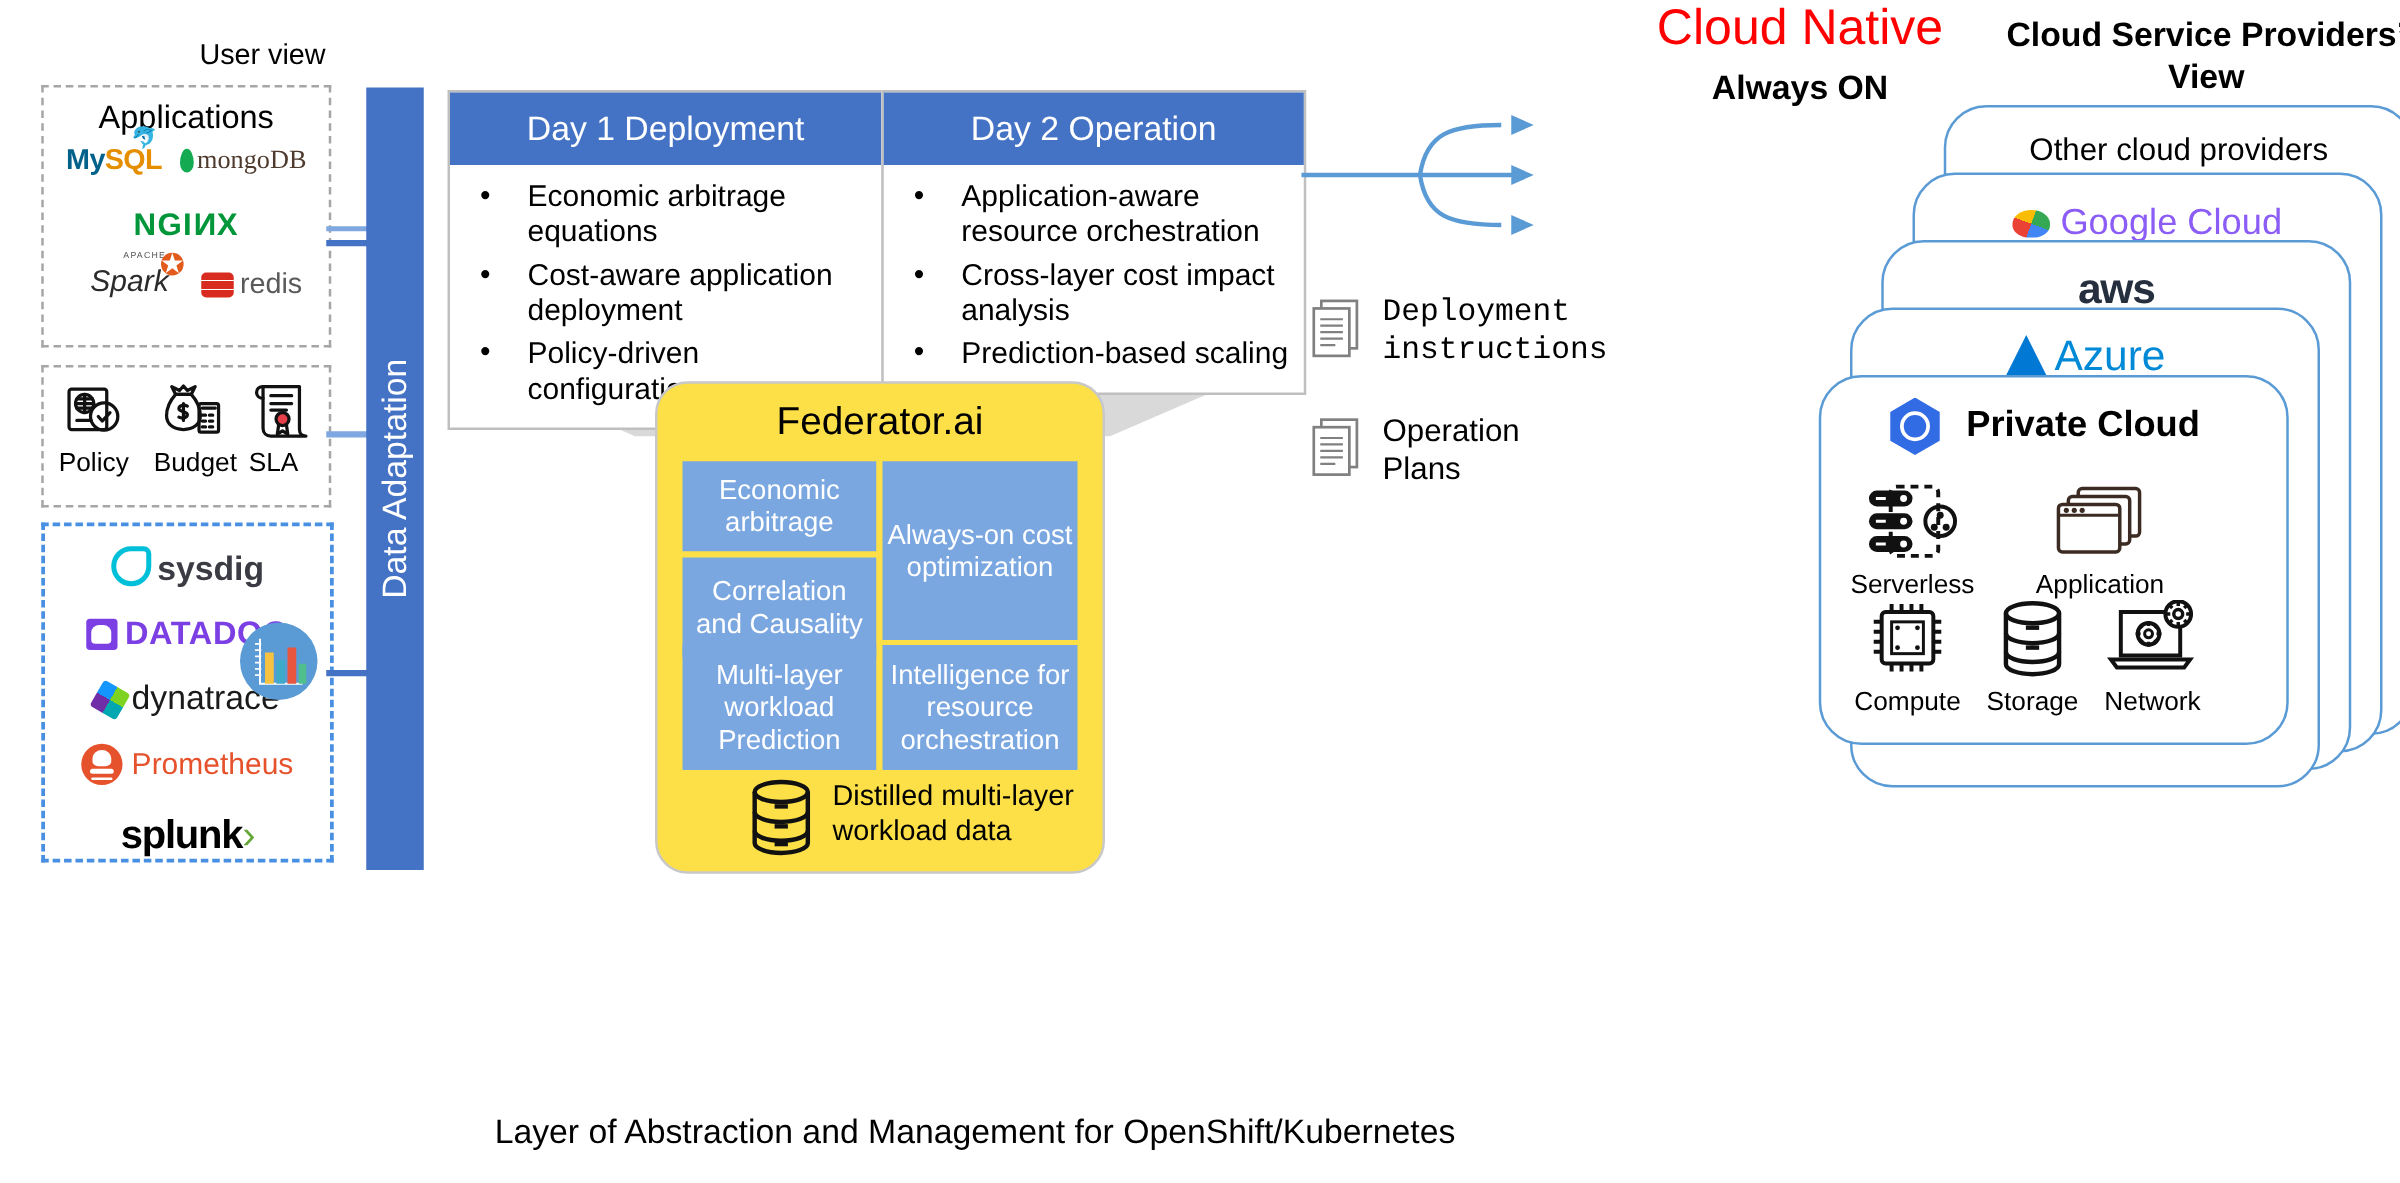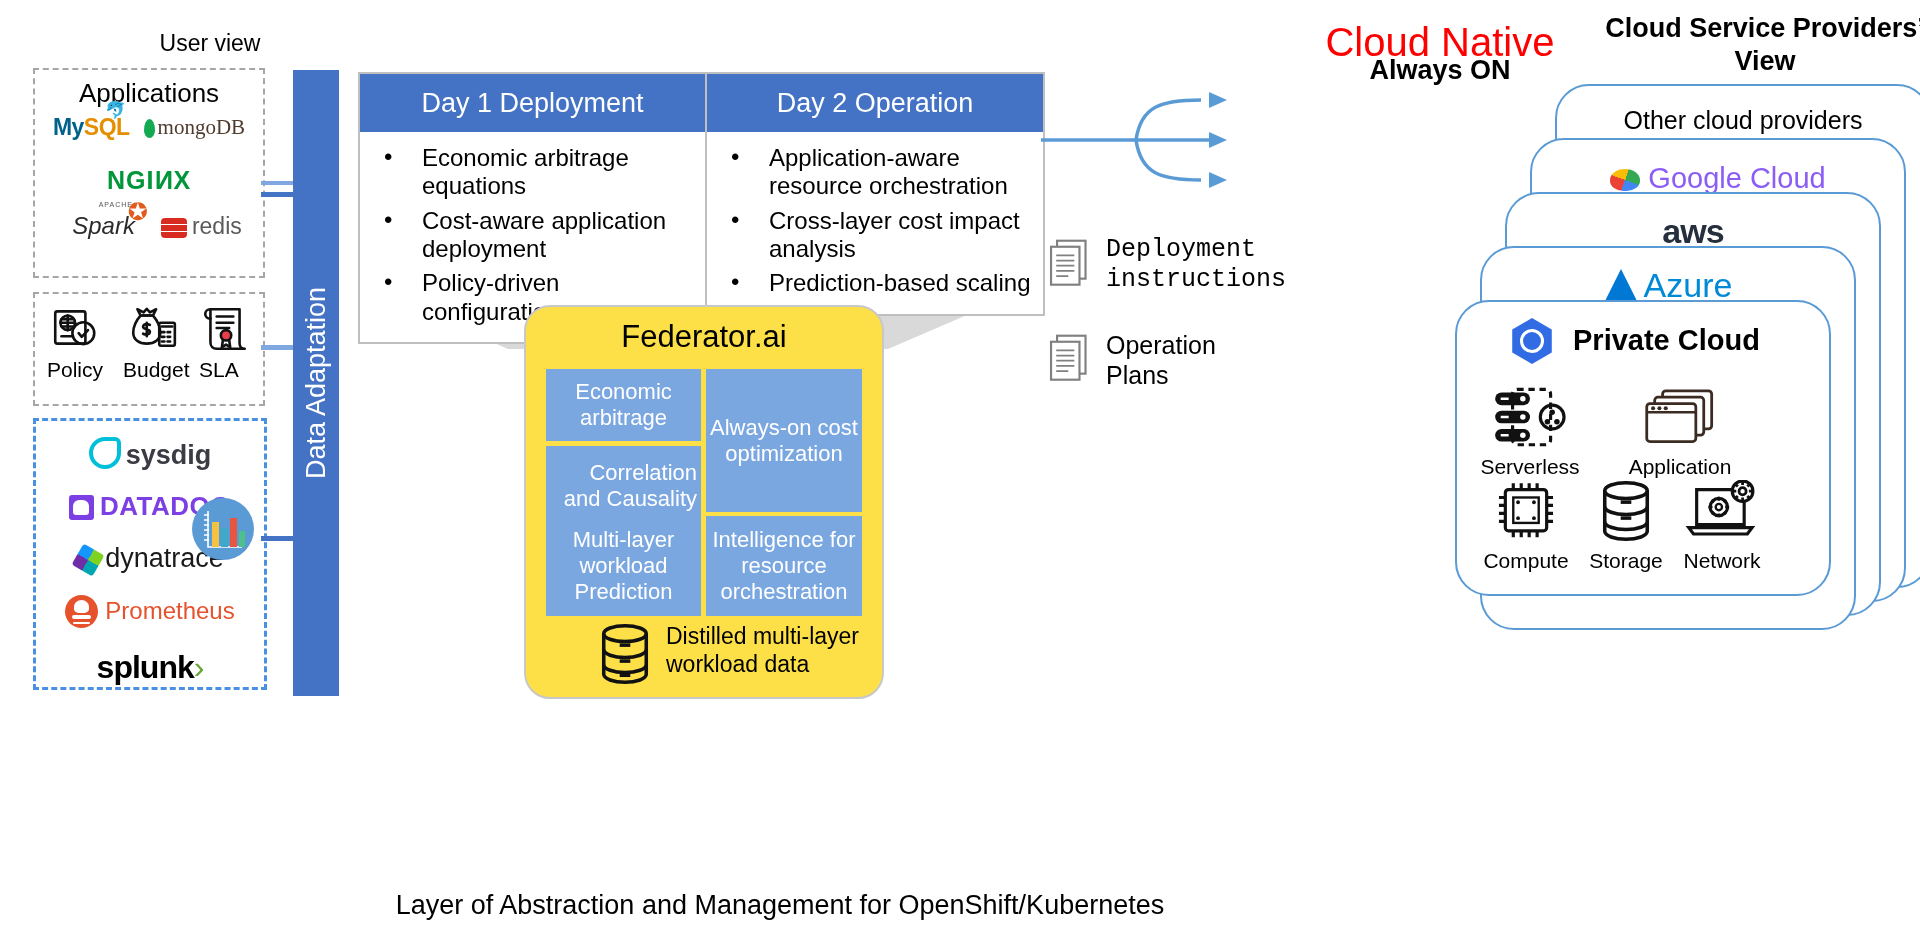--- a/index.html
+++ b/index.html
@@ -2,21 +2,21 @@
 <html><head>
 <meta charset="utf-8">
 <style>
   html,body{margin:0;padding:0;background:#ffffff;}
   body{width:1920px;height:946px;position:relative;overflow:hidden;
        font-family:"Liberation Sans","DejaVu Sans",sans-serif;color:#000;}
   .abs{position:absolute;}
 
   
   #user-view-title{left:85px;top:30px;width:250px;text-align:center;font-size:23px;}
-  #cloud-native-title{left:1290px;top:20px;width:300px;text-align:center;font-size:40px;color:#FF0000;}
+  #cloud-native-title{left:1290px;top:0;width:300px;text-align:center;font-size:40px;color:#FF0000;}
   #always-on-title{left:1290px;top:55px;width:300px;text-align:center;font-size:27px;font-weight:bold;}
   #csp-title{left:1600px;top:12px;width:330px;text-align:center;font-size:27px;font-weight:bold;line-height:1.22;}
   #bottom-caption{left:330px;top:890px;width:900px;text-align:center;font-size:27px;}
 
   
   .grp{border:2.5px dashed #A6A6A6;background:#fff;}
   #apps-box{left:33px;top:68px;width:228px;height:206px;}
   #apps-label{position:absolute;left:0;top:8px;width:100%;text-align:center;font-size:26px;}
   #plan-box{left:33px;top:292px;width:228px;height:110px;}
   #mon-box{left:33px;top:418px;width:228px;height:266px;border:3px dashed #4A90E2;}
@@ -91,21 +91,21 @@
   #day1{left:358px;top:72px;width:345px;}
   #day2{left:705px;top:72px;width:336px;}
 
   
   #federator-card{left:524px;top:305px;width:356px;height:390px;background:#fde047;
       border:2px solid #C8C8C8;border-radius:26px;}
   #federator-title{position:absolute;left:0;top:12px;width:100%;text-align:center;font-size:31px;}
   .fcell{position:absolute;background:#7BA7E0;color:#fff;text-align:center;font-size:22px;
       display:flex;align-items:center;justify-content:center;line-height:1.18;padding:0 4px;box-sizing:border-box;}
   #f-econ{left:20px;top:62px;width:155px;height:72px;}
-  #f-corr{left:20px;top:139px;width:155px;height:80px;text-align:right;}
+  #f-corr{left:20px;top:139px;width:155px;height:80px;}
   #f-multi{left:20px;top:209px;width:155px;height:100px;}
   #f-always{left:180px;top:62px;width:156px;height:143px;}
   #f-intel{left:180px;top:209px;width:156px;height:100px;}
   #f-db-text{position:absolute;left:140px;top:316px;width:205px;font-size:23px;line-height:1.2;}
   #f-db-icon{position:absolute;left:72px;top:316px;}
 
   
   .cloudcard{position:absolute;background:#fff;border:2.5px solid #5B9BD5;border-radius:34px;}
   #cc-other{left:1555px;top:84px;width:372px;height:500px;}
   #cc-google{left:1530px;top:138px;width:372px;height:460px;}

